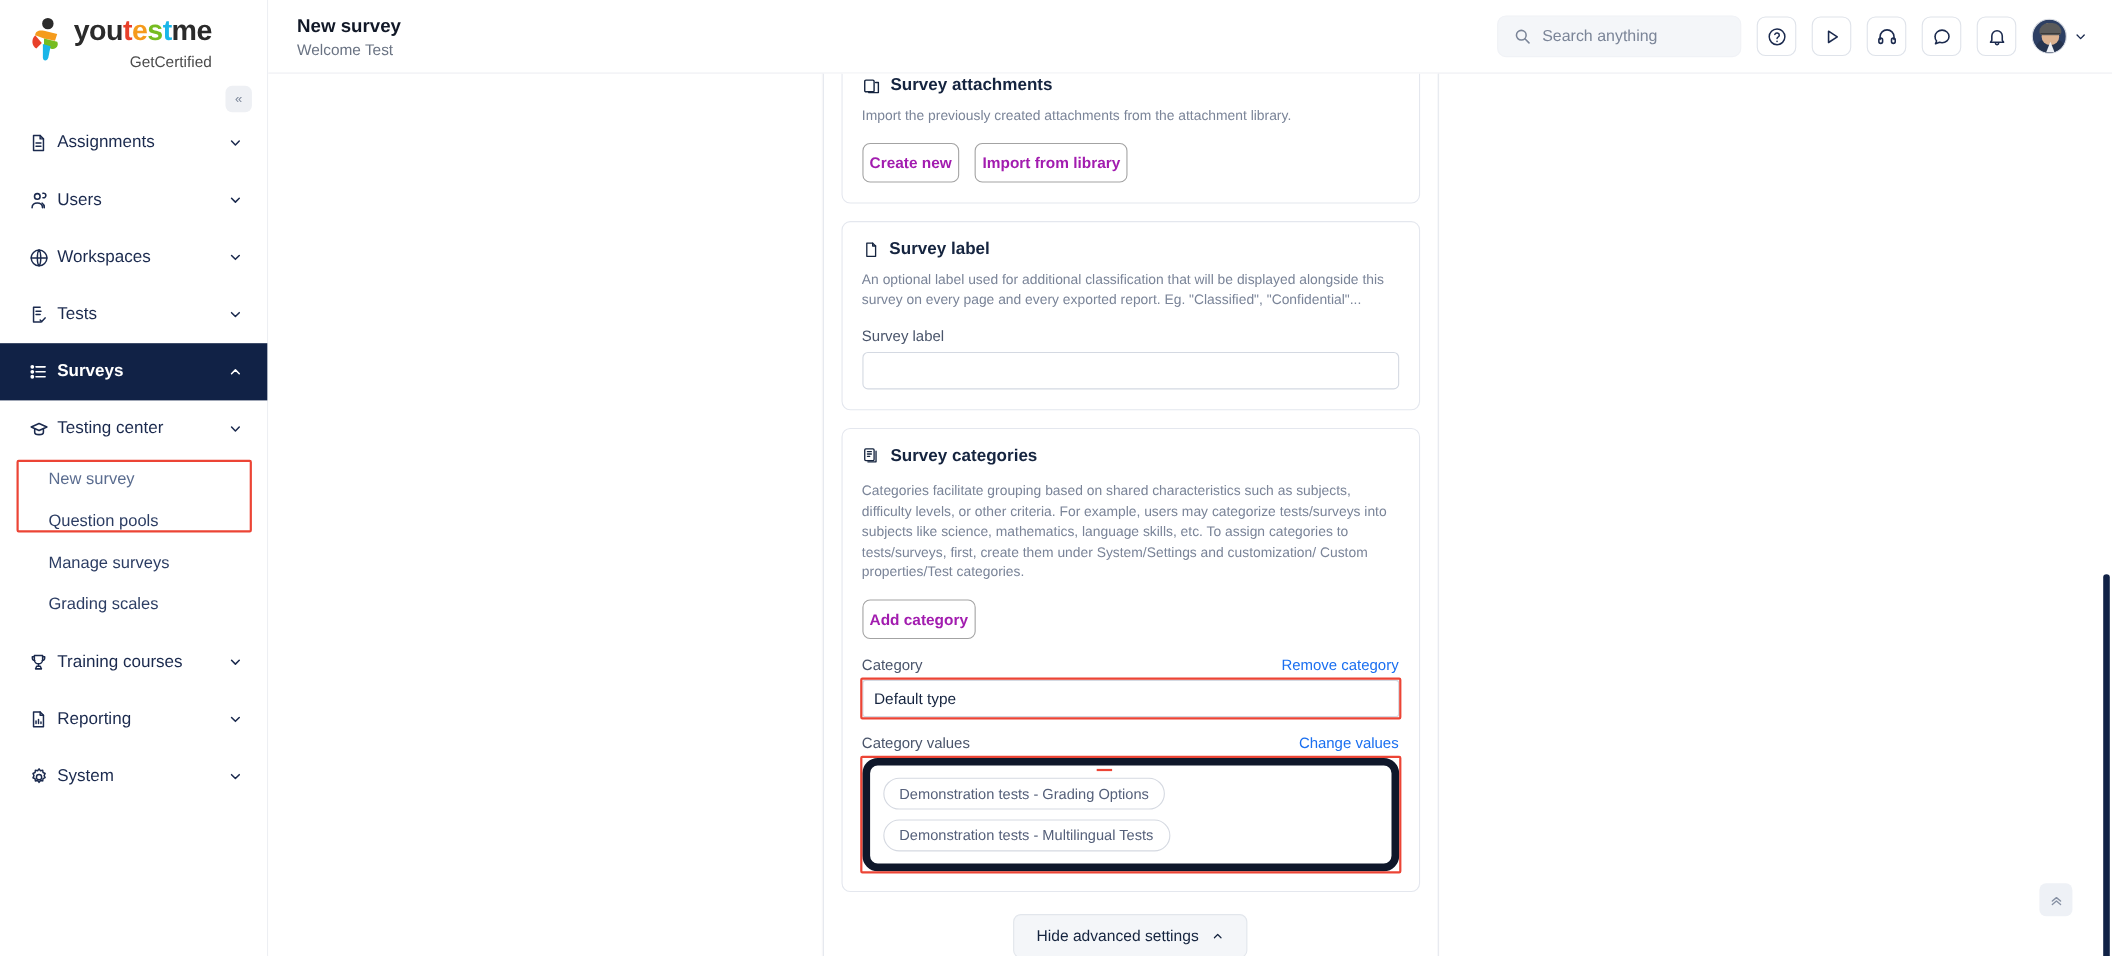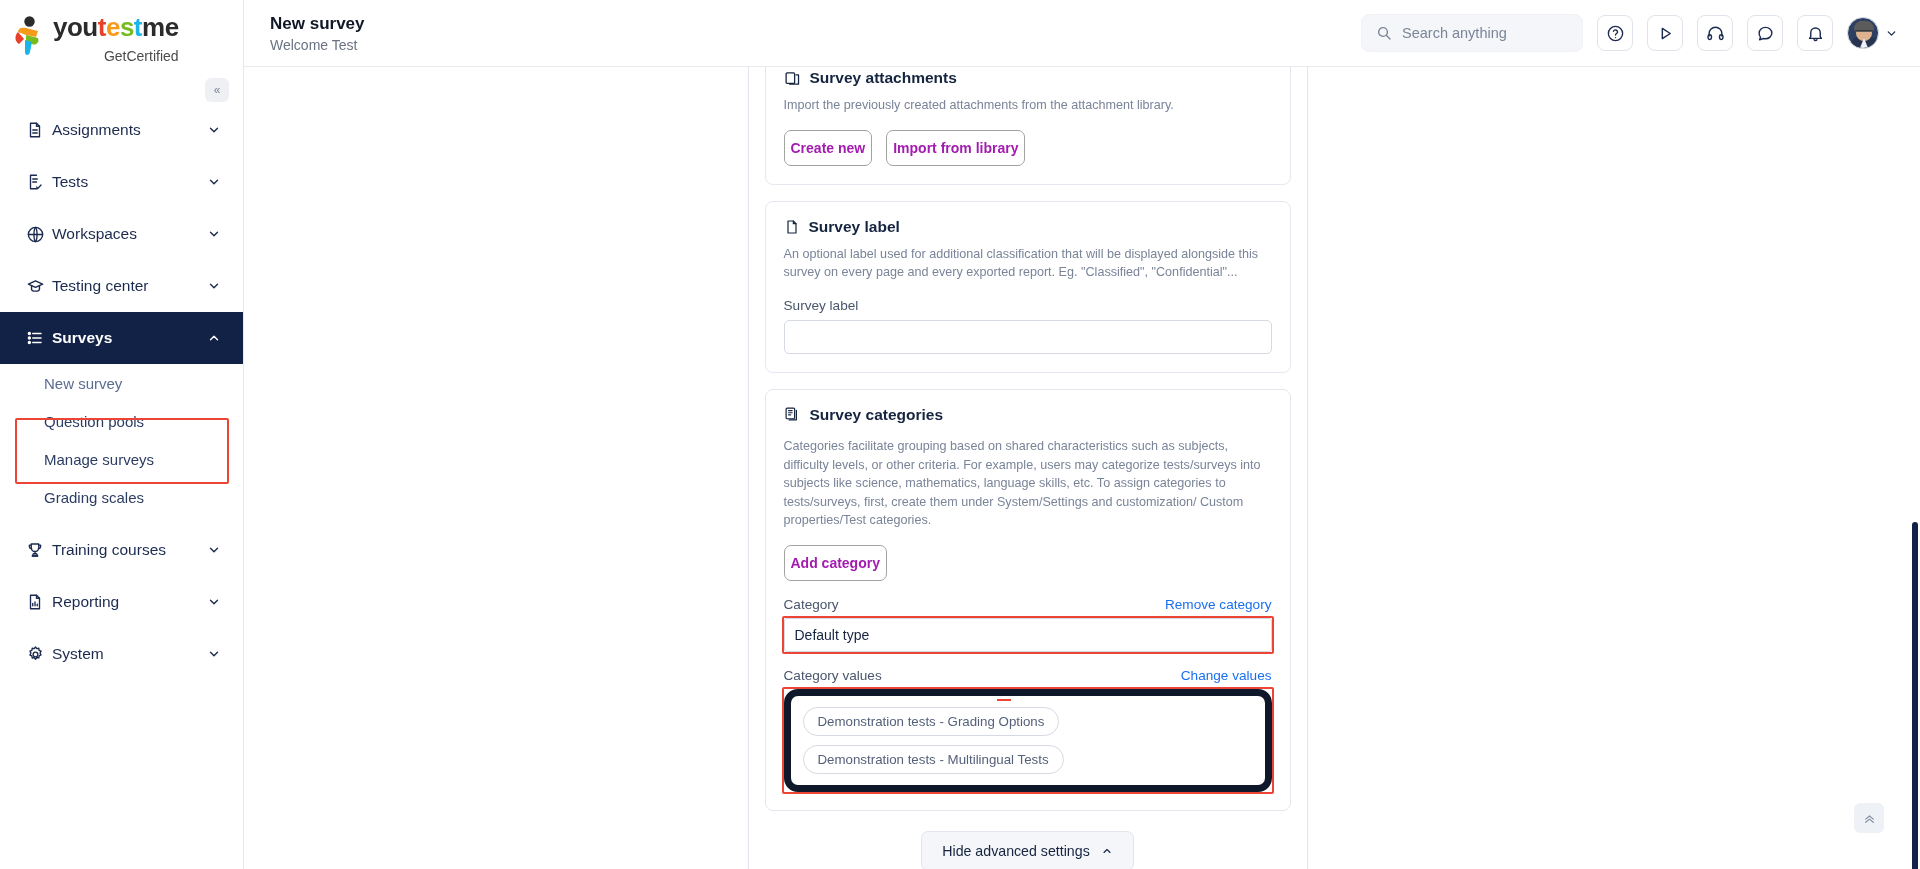--- a/index.html
+++ b/index.html
@@ -10,21 +10,21 @@
     overflow: hidden;
   }
   .app { display: flex; width: 1920px; height: 869px; position: relative; }
 
   
   .sidebar {
     width: 244px; height: 869px; background: #ffffff;
     border-right: 1px solid #e6e8ee;
     position: relative; flex: 0 0 244px;
   }
-  .logo-wrap { height: 78px; display: flex; align-items: center; padding-left: 12px; }
+  .logo-wrap { height: 78px; display: flex; align-items: center; padding-left: 26px; }
   .logo { display: flex; align-items: flex-start; gap: 7px; }
   .logo-mark { width: 34px; height: 42px; position: relative; margin-top: 2px; }
   .logo-text-block { display: flex; flex-direction: column; }
   .logo-word { font-size: 26px; font-weight: 700; letter-spacing: -0.5px; line-height: 1; }
   .lw-dark { color: #2b2b2b; }
   .lw-t1 { color: #e8402a; }
   .lw-e  { color: #f59b1c; }
   .lw-s  { color: #76bc21; }
   .lw-t2 { color: #1ab6e8; }
   .logo-sub { font-size: 14px; color: #4b4b4b; align-self: flex-end; margin-top: 8px; letter-spacing: 0px;}
@@ -204,81 +204,97 @@
             </svg>
         </span>
         <span class="lbl">Assignments</span>
         <span class="chev">
           <svg width="14" height="14" viewBox="0 0 24 24" fill="none" stroke="currentColor" stroke-width="2.4" stroke-linecap="round" stroke-linejoin="round">
               <path d="M6 9l6 6 6-6"></path>
             </svg>
         </span>
       </div>
 
+      <div class="nav-item">
+        <span class="ic">
+          <svg width="19" height="19" viewBox="0 0 24 24" fill="none" stroke="currentColor" stroke-width="1.8" stroke-linecap="round" stroke-linejoin="round">
+              <circle cx="10" cy="7" r="3.2"></circle>
+              <path d="M4 20c0-3.4 2.7-5.5 6-5.5s6 2.1 6 5.5"></path>
+              <path d="M16.5 8.5a2.6 2.6 0 100-5"></path>
+              <path d="M18 20c0-2.6-.9-4.3-2.5-5.2"></path>
+            </svg>
+        </span>
+        <span class="lbl">Users</span>
+        <span class="chev">
+          <svg width="14" height="14" viewBox="0 0 24 24" fill="none" stroke="currentColor" stroke-width="2.4" stroke-linecap="round" stroke-linejoin="round">
+              <path d="M6 9l6 6 6-6"></path>
+            </svg>
+        </span>
+      </div>
+
+      <div class="nav-item">
+        <span class="ic">
+          <svg width="19" height="19" viewBox="0 0 24 24" fill="none" stroke="currentColor" stroke-width="1.7" stroke-linecap="round">
+              <circle cx="12" cy="12" r="9"></circle>
+              <path d="M3 12h18"></path>
+              <path d="M12 3c2.6 2.8 2.6 15.2 0 18-2.6-2.8-2.6-15.2 0-18z"></path>
+            </svg>
+        </span>
+        <span class="lbl">Workspaces</span>
+        <span class="chev">
+          <svg width="14" height="14" viewBox="0 0 24 24" fill="none" stroke="currentColor" stroke-width="2.4" stroke-linecap="round" stroke-linejoin="round">
+              <path d="M6 9l6 6 6-6"></path>
+            </svg>
+        </span>
+      </div>
 
       <div class="nav-item">
         <span class="ic">
           <svg width="18" height="18" viewBox="0 0 24 24" fill="none" stroke="currentColor" stroke-width="1.8" stroke-linecap="round" stroke-linejoin="round">
               <path d="M14 3H6v18h9"></path>
               <path d="M9 8h6M9 12h5"></path>
               <path d="M14 18.5l2 2 4-4.5"></path>
             </svg>
         </span>
         <span class="lbl">Tests</span>
-        <span class="chev">
-          <svg width="14" height="14" viewBox="0 0 24 24" fill="none" stroke="currentColor" stroke-width="2.4" stroke-linecap="round" stroke-linejoin="round">
-              <path d="M6 9l6 6 6-6"></path>
-            </svg>
-        </span>
-      </div>
-
-      <div class="nav-item">
-        <span class="ic">
-          <svg width="19" height="19" viewBox="0 0 24 24" fill="none" stroke="currentColor" stroke-width="1.7" stroke-linecap="round">
-              <circle cx="12" cy="12" r="9"></circle>
-              <path d="M3 12h18"></path>
-              <path d="M12 3c2.6 2.8 2.6 15.2 0 18-2.6-2.8-2.6-15.2 0-18z"></path>
-            </svg>
-        </span>
-        <span class="lbl">Workspaces</span>
-        <span class="chev">
-          <svg width="14" height="14" viewBox="0 0 24 24" fill="none" stroke="currentColor" stroke-width="2.4" stroke-linecap="round" stroke-linejoin="round">
-              <path d="M6 9l6 6 6-6"></path>
-            </svg>
-        </span>
-      </div>
-
-      <div class="nav-item">
-        <span class="ic">
-          <svg width="19" height="19" viewBox="0 0 24 24" fill="none" stroke="currentColor" stroke-width="1.8" stroke-linecap="round" stroke-linejoin="round">
-              <path d="M3 9l9-4 9 4-9 4z"></path>
-              <path d="M7 11v4c0 1.6 2.4 2.8 5 2.8s5-1.2 5-2.8v-4"></path>
-            </svg>
-        </span>
-        <span class="lbl">Testing center</span>
         <span class="chev">
           <svg width="14" height="14" viewBox="0 0 24 24" fill="none" stroke="currentColor" stroke-width="2.4" stroke-linecap="round" stroke-linejoin="round">
               <path d="M6 9l6 6 6-6"></path>
             </svg>
         </span>
       </div>
 
       <div class="nav-item active">
         <span class="ic">
           <svg width="18" height="18" viewBox="0 0 24 24" fill="none" stroke="currentColor" stroke-width="2" stroke-linecap="round">
               <path d="M9 6h11M9 12h11M9 18h11"></path>
               <circle cx="4.5" cy="6" r="1.3" fill="currentColor"></circle>
               <circle cx="4.5" cy="12" r="1.3" fill="currentColor"></circle>
               <circle cx="4.5" cy="18" r="1.3" fill="currentColor"></circle>
             </svg>
         </span>
         <span class="lbl">Surveys</span>
         <span class="chev">
           <svg width="14" height="14" viewBox="0 0 24 24" fill="none" stroke="currentColor" stroke-width="2.4" stroke-linecap="round" stroke-linejoin="round">
               <path d="M6 15l6-6 6 6"></path>
+            </svg>
+        </span>
+      </div>
+
+      <div class="nav-item">
+        <span class="ic">
+          <svg width="19" height="19" viewBox="0 0 24 24" fill="none" stroke="currentColor" stroke-width="1.8" stroke-linecap="round" stroke-linejoin="round">
+              <path d="M3 9l9-4 9 4-9 4z"></path>
+              <path d="M7 11v4c0 1.6 2.4 2.8 5 2.8s5-1.2 5-2.8v-4"></path>
+            </svg>
+        </span>
+        <span class="lbl">Testing center</span>
+        <span class="chev">
+          <svg width="14" height="14" viewBox="0 0 24 24" fill="none" stroke="currentColor" stroke-width="2.4" stroke-linecap="round" stroke-linejoin="round">
+              <path d="M6 9l6 6 6-6"></path>
             </svg>
         </span>
       </div>
 
       <div class="sub-item current">
         <span>New survey</span>
       </div>
       <div class="sub-item">
         <span>Question pools</span>
       </div>

